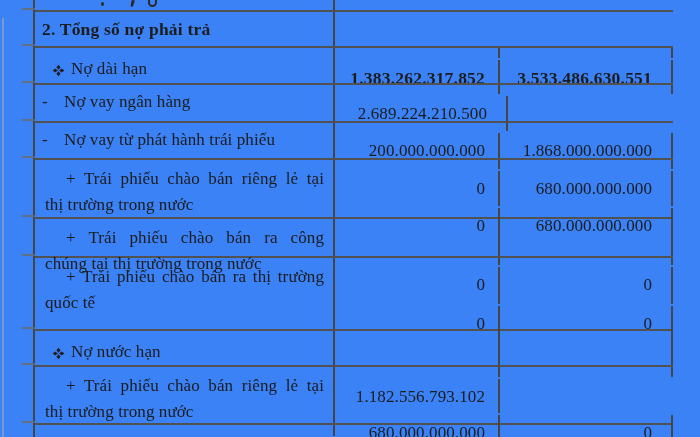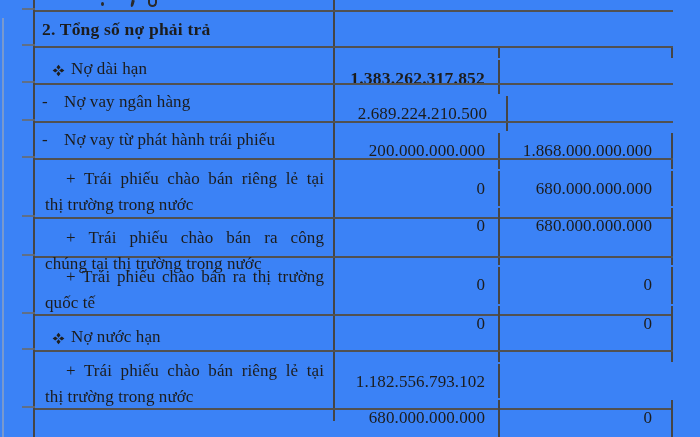--- a/index.html
+++ b/index.html
@@ -28,21 +28,21 @@
     content:""; position:absolute; left:-13px; bottom:0; width:13px; height:2px;
     background:#6a6a6a; opacity:.8;
   }
   .r0 { height:12px; }
   .r1 { height:36px; }
   .r2 { height:37px; }
   .r3 { height:38px; }
   .r4 { height:37px; }
   .r5 { height:59px; }
   .r6 { height:39px; }
-  .r7 { height:58px; }
+  .r7 { height:73px; }
   .r8 { height:36px; }
   .r9 { height:58px; }
   .r10 { height:11px; border-bottom:none; }
   .r10::before { display:none; }
 
   .cell { height:100%; font-size:17px; letter-spacing:.1px; }
   .label { width:300px; border-right:2px solid #454545; padding:7px 8px 0 7px; }
   .num   { text-align:right; padding-top:8px; font-variant-numeric:tabular-nums;margin-top:48px; }
   .num1  { width:165px; border-right:2px solid #454545; padding-right:13px; }
   .num2  { width:173px; border-right:2px solid #454545; padding-right:19px; }
@@ -81,20 +81,21 @@
       </div>
       <div class="cell num num1"></div>
       <div class="cell num num2"></div>
     </div>
 
     <div class="row r1 bold">
       <div class="cell label">
         <span>2. Tổng số nợ phải trả</span>
       </div>
       <div class="cell num num1">1.383.262.317.852</div>
+      <div class="cell num num2">3.533.486.630.551</div>
     </div>
 
     <div class="row r2">
       <div class="cell label lbl-diamond">
         <svg class="diamond-svg" viewBox="0 0 24 24">
           <path fill="#1f1f1f" d="M12 1.2 15.8 6 12 10.8 8.2 6Z M1.2 12 6 8.2 10.8 12 6 15.8Z M13.2 12 18 8.2 22.8 12 18 15.8Z M12 13.2 15.8 18 12 22.8 8.2 18Z"></path>
         </svg>
         <span>Nợ dài hạn</span>
       </div>
       <div class="cell num num2">2.689.224.210.500</div>

